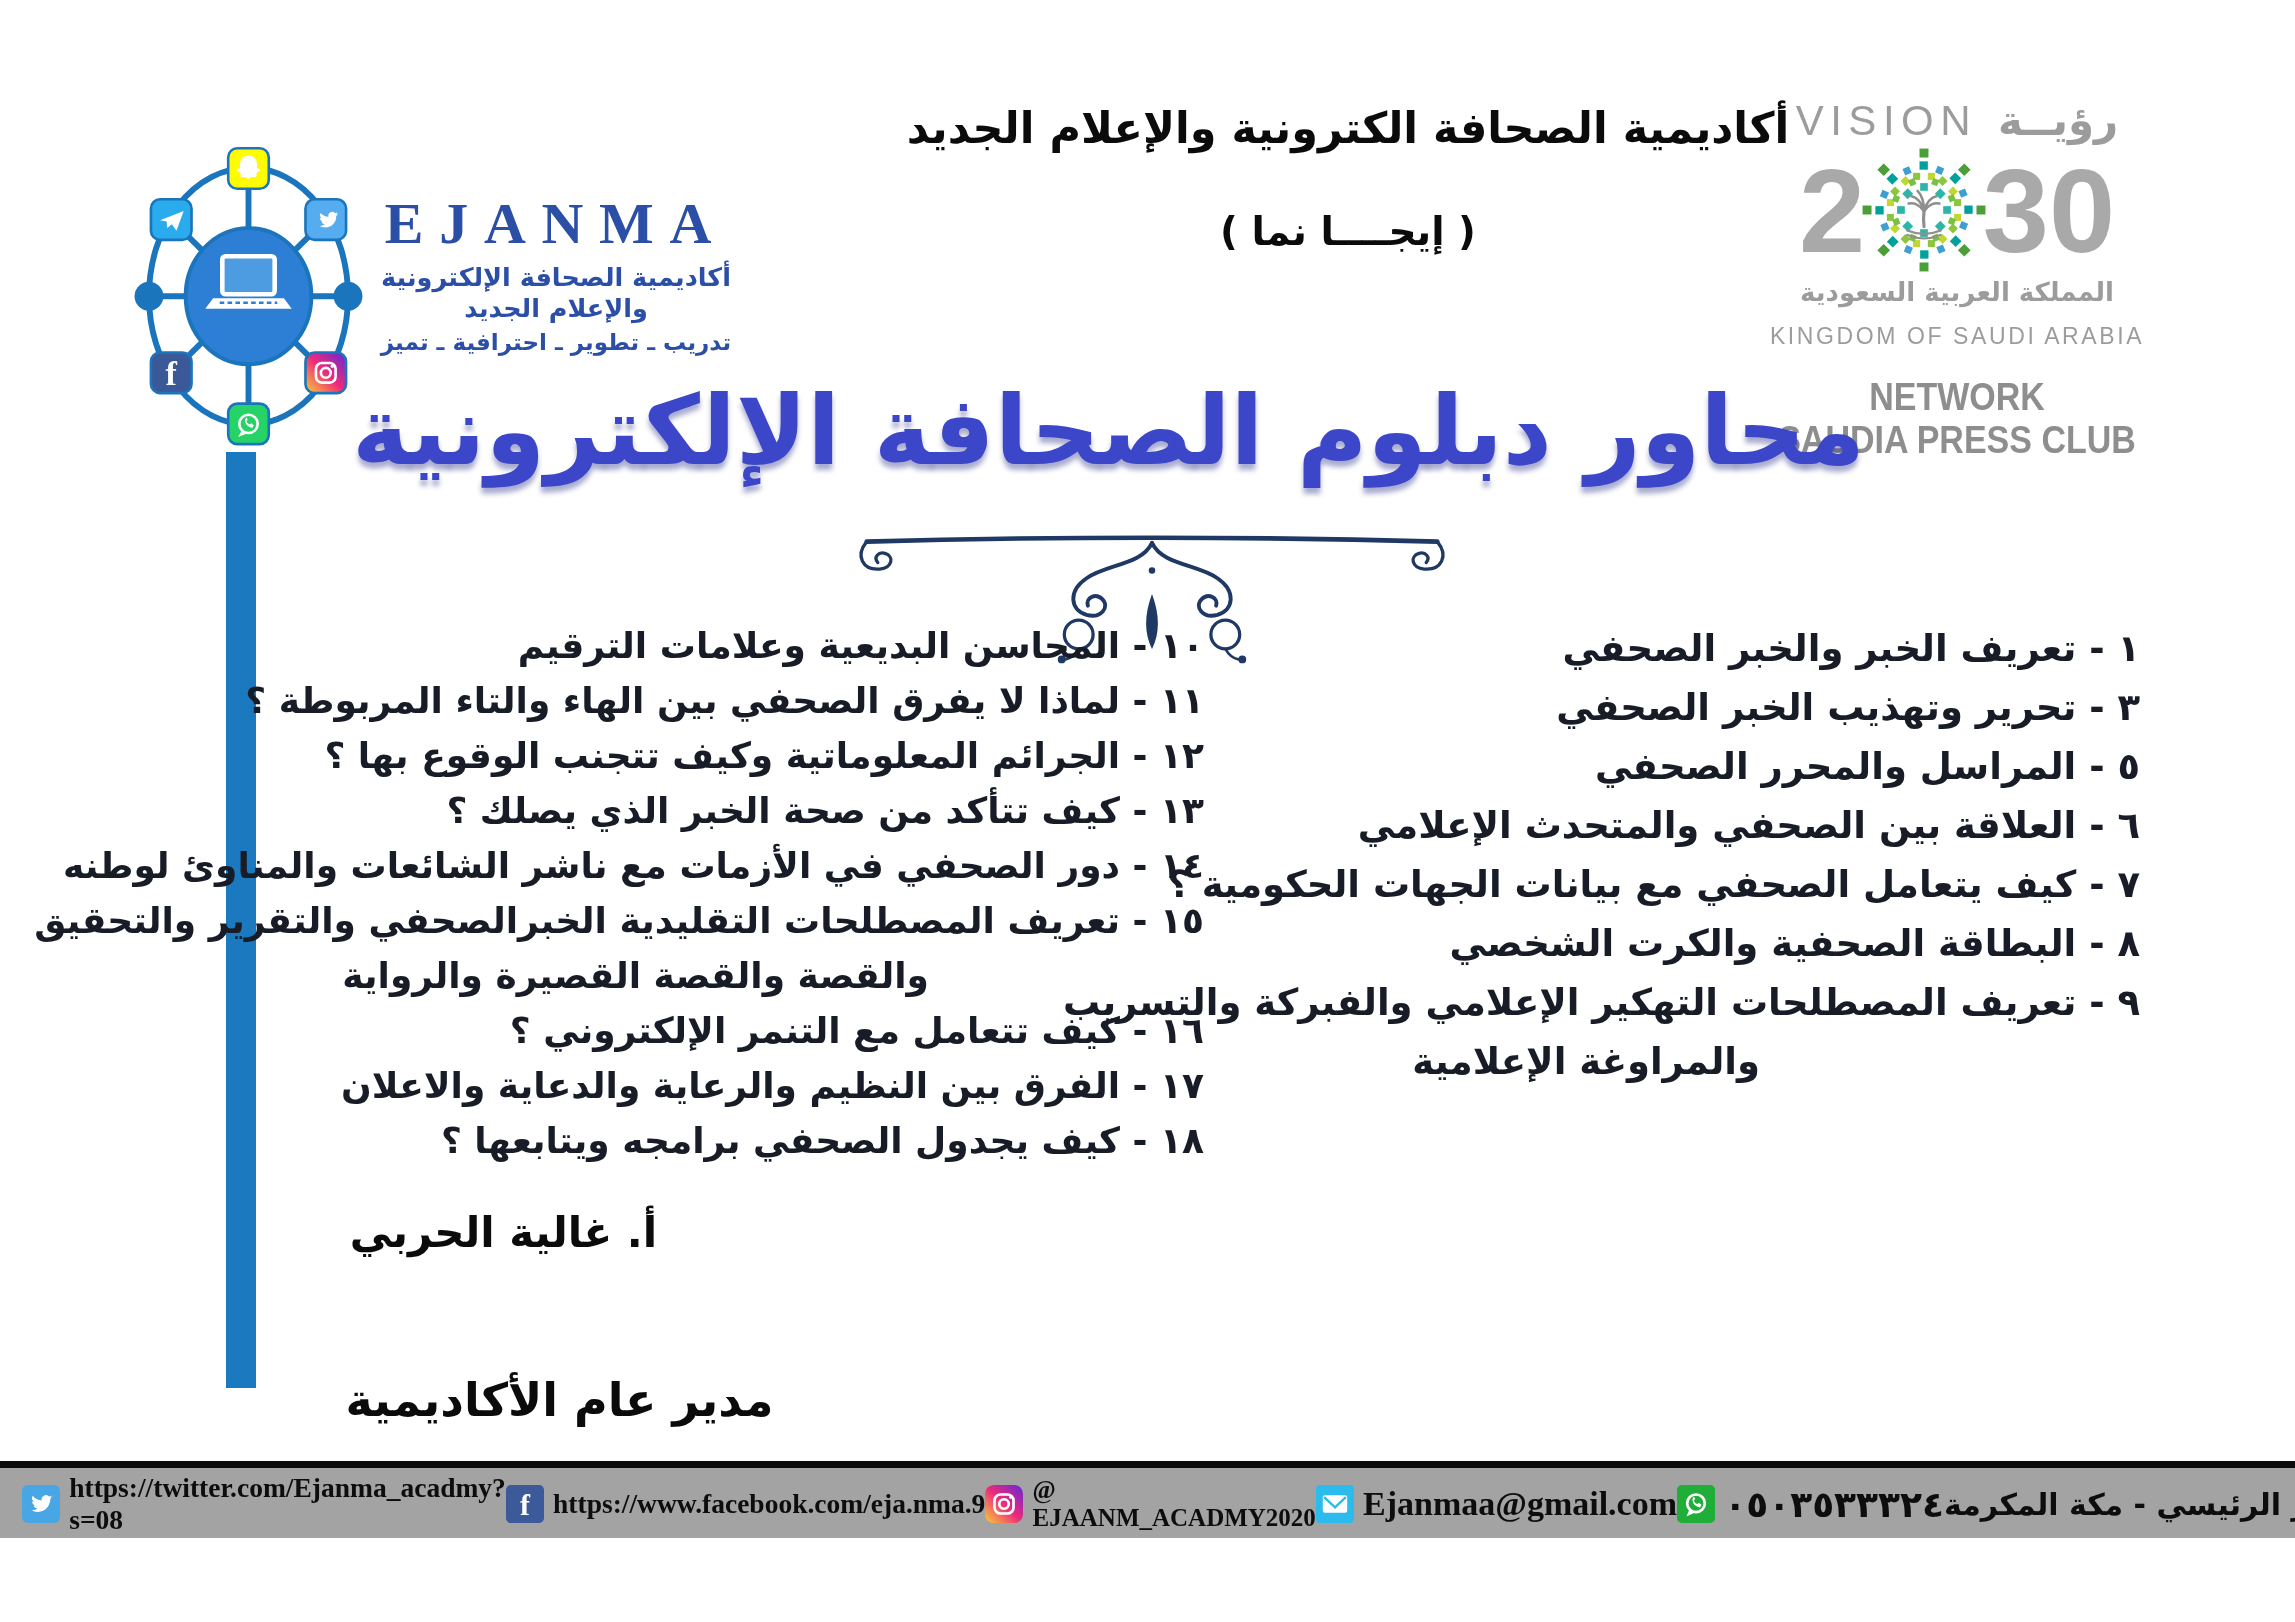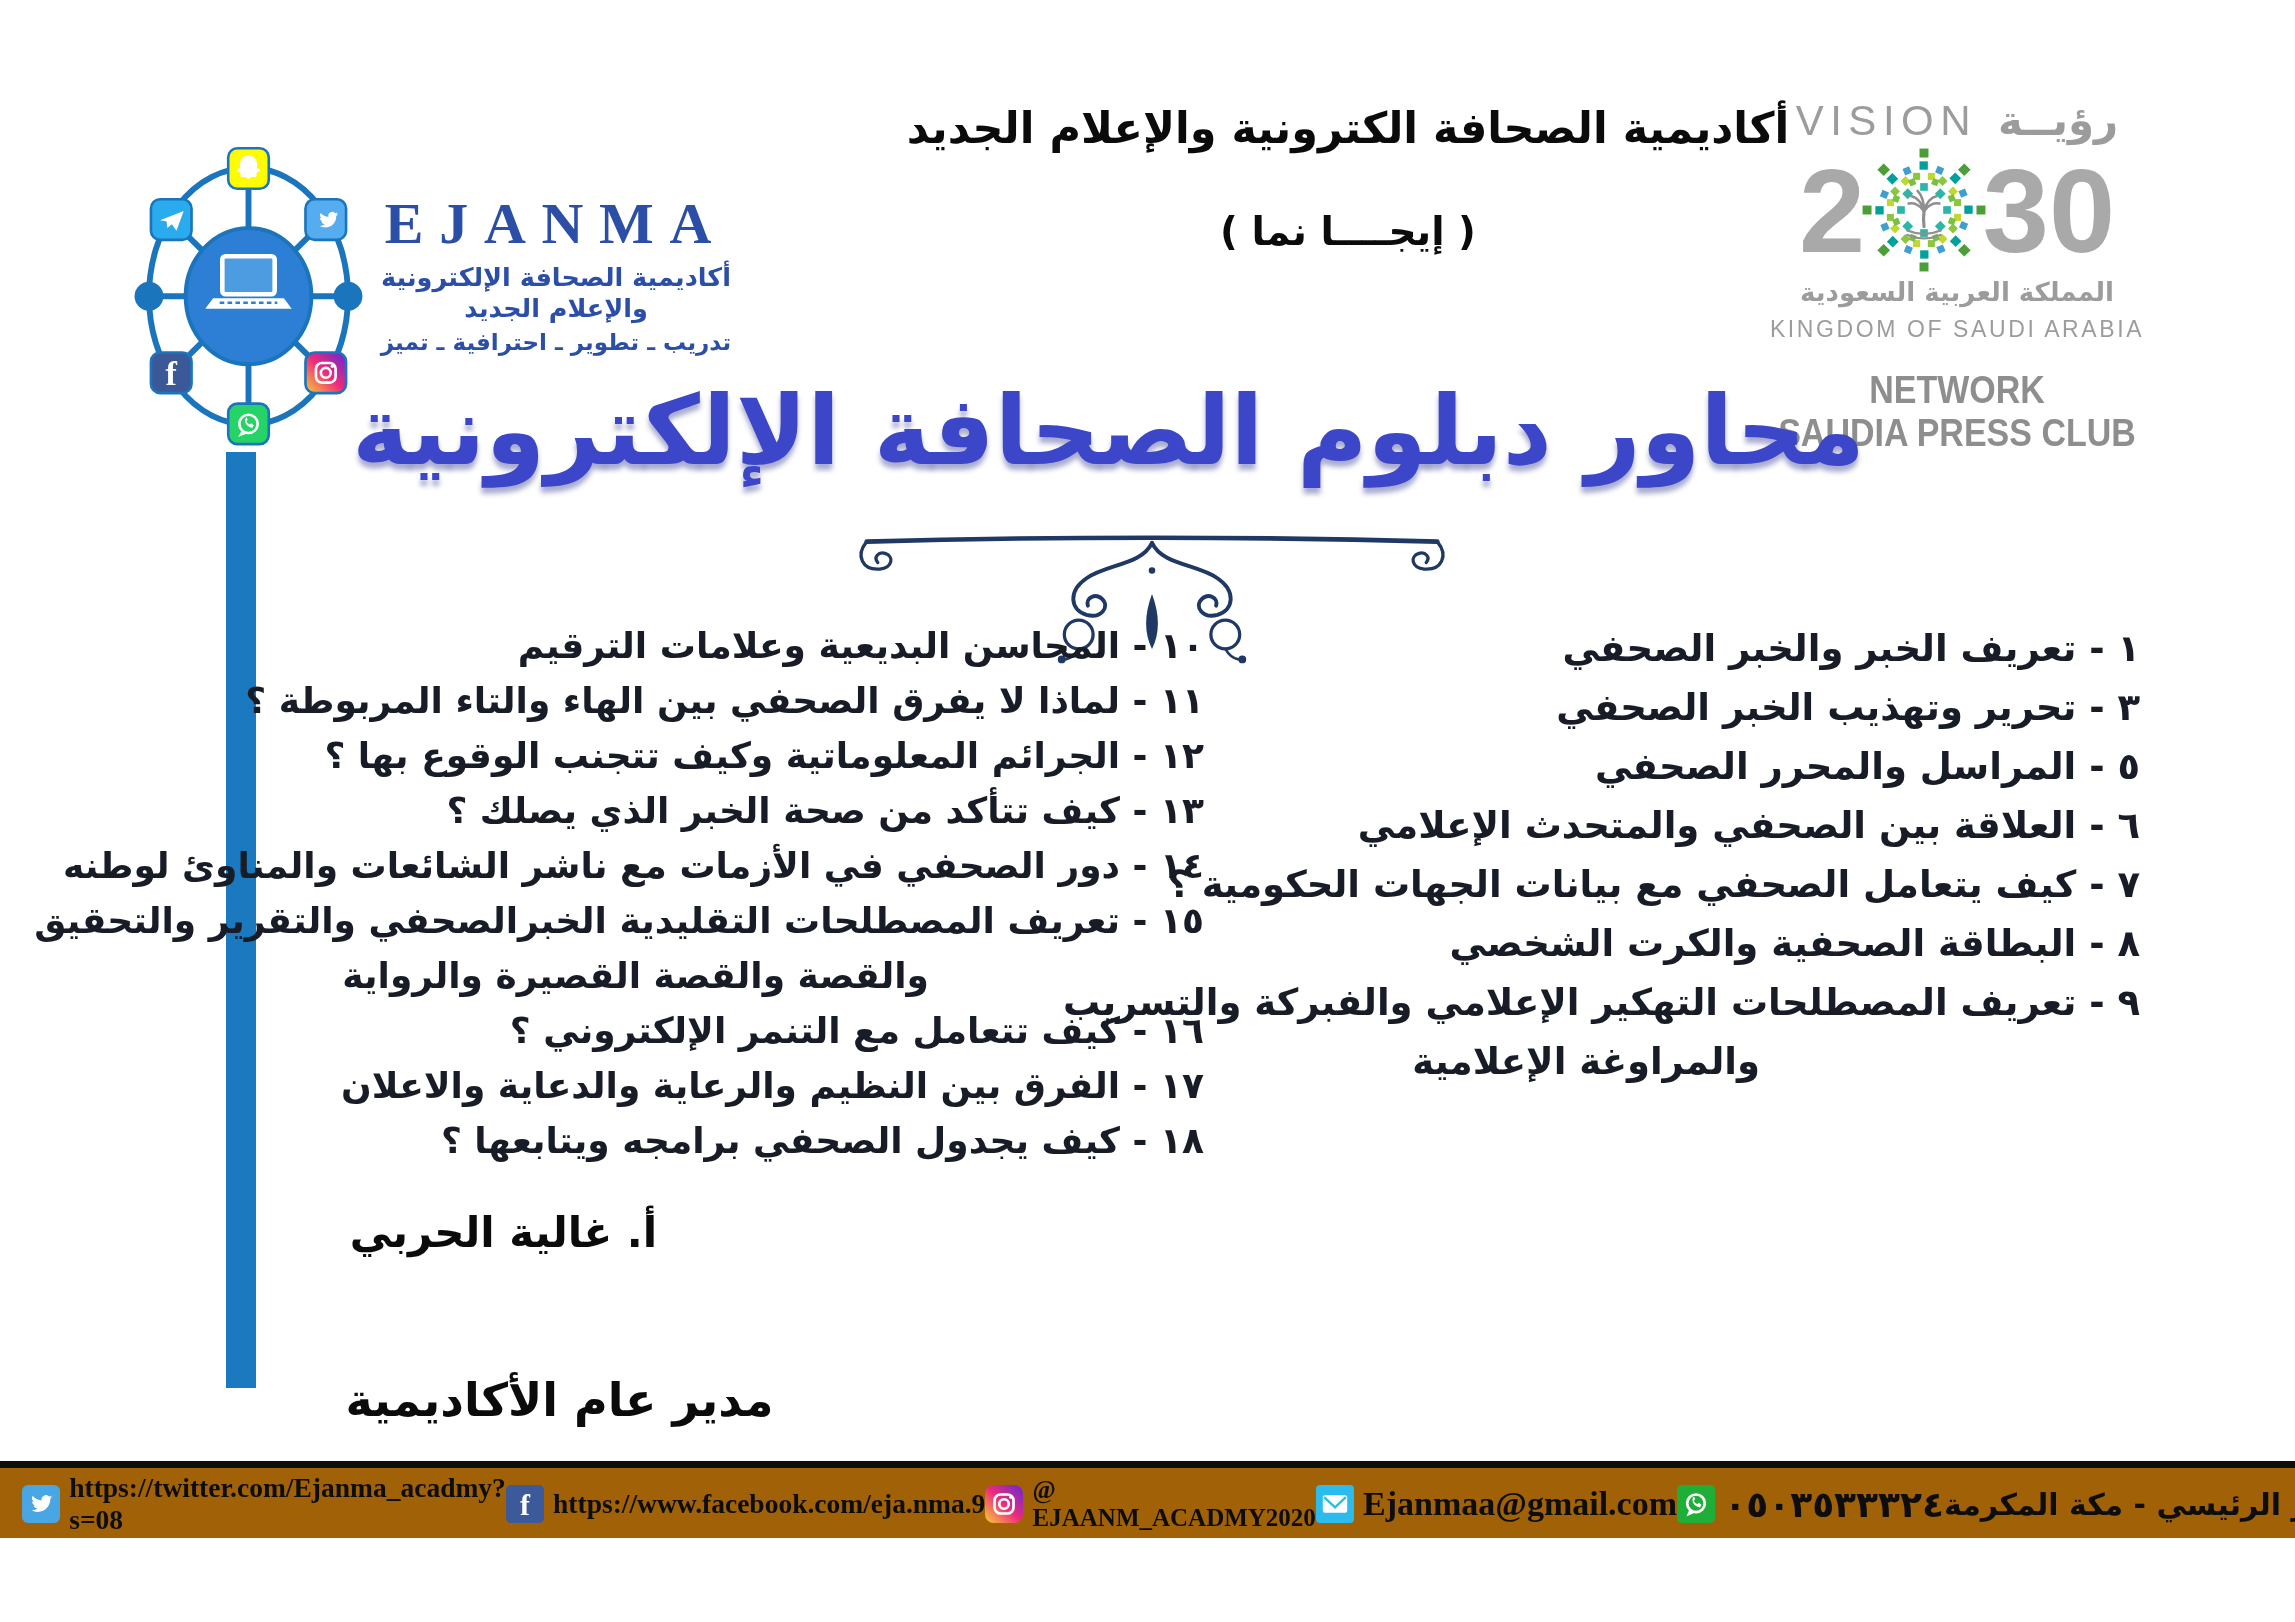--- a/index.html
+++ b/index.html
@@ -25,21 +25,21 @@
 
   
   .vision{left:1767px;top:96px;width:380px;text-align:center;color:#9C9C9C}
   .v-row1{display:flex;justify-content:center;align-items:baseline;gap:21px}
   .v-en{font-family:"Liberation Sans",sans-serif;font-size:42px;letter-spacing:6.5px;color:#9C9C9C}
   .v-ar{font-size:42px;color:#9C9C9C;font-weight:700}
   .v-2030{display:flex;justify-content:center;align-items:center;margin-top:1.3px;line-height:1}
   .v-digit{font-family:"Liberation Sans",sans-serif;font-weight:700;font-size:119px;color:#A9A9A9}
   .v-emblem{width:128px;height:128px;margin:0 -5.2px}
   .v-ksa-ar{font-size:26px;margin-top:2.6px;font-weight:700;color:#9C9C9C}
-  .v-ksa-en{font-family:"Liberation Sans",sans-serif;font-size:23px;letter-spacing:2.6px;margin-top:9px;color:#9C9C9C}
+  .v-ksa-en{font-family:"Liberation Sans",sans-serif;font-size:23px;letter-spacing:2.6px;margin-top:16px;color:#9C9C9C}
   .v-net{margin-top:30px;font-family:"Liberation Sans",sans-serif;font-weight:700;color:#8E8E8E;
          font-size:34px;line-height:1.12;transform:scaleY(1.12)}
 
   
   .main-title{left:458px;top:355px;width:1407px;font-size:96px;font-weight:700;color:#3C46C8;
               text-shadow:0 5.9px 5.2px rgba(30,36,130,.38);line-height:1.6}
   .divider{left:851px;top:531px;width:602px;height:139px}
 
   
   .col{font-weight:700;color:#171C26}
@@ -49,21 +49,21 @@
   .cont-r{padding-right:380px}
   .cont-l{padding-right:275px}
 
   
   .sig{left:281px;top:1208px;width:445px;font-size:42px;font-weight:700;color:#0b0b0b}
   .role{left:301px;top:1373px;width:517px;font-size:46px;font-weight:700;color:#0b0b0b}
 
   
   .footer{left:0;top:1461px;width:2295px;height:77px;border-top:7.9px solid #0D0D0D;
           box-sizing:border-box;display:flex;align-items:center;justify-content:space-between;
-          padding:2.6px 22px 0 22px;background:#a16207}
+          padding:2.6px 22px 0 22px;background:#a3a3a3}
   .f-item{display:flex;align-items:center;gap:9.2px}
   .f-ico{width:38px;height:38px;flex:0 0 auto}
   .f-link{font-family:"Liberation Serif","DejaVu Serif",serif;font-weight:700;font-size:27.5px;color:#0D0D0D}
   .f-handle{font-family:"Liberation Serif","DejaVu Serif",serif;font-weight:700;font-size:25px;color:#0D0D0D}
   .f-mail{font-family:"Liberation Serif","DejaVu Serif",serif;font-weight:700;font-size:34px;color:#0D0D0D}
   .f-phone{font-size:36px;font-weight:700;color:#0D0D0D}
   .f-addr{font-size:30px;font-weight:700;color:#0D0D0D}
 </style>
 </head>
 <body>

